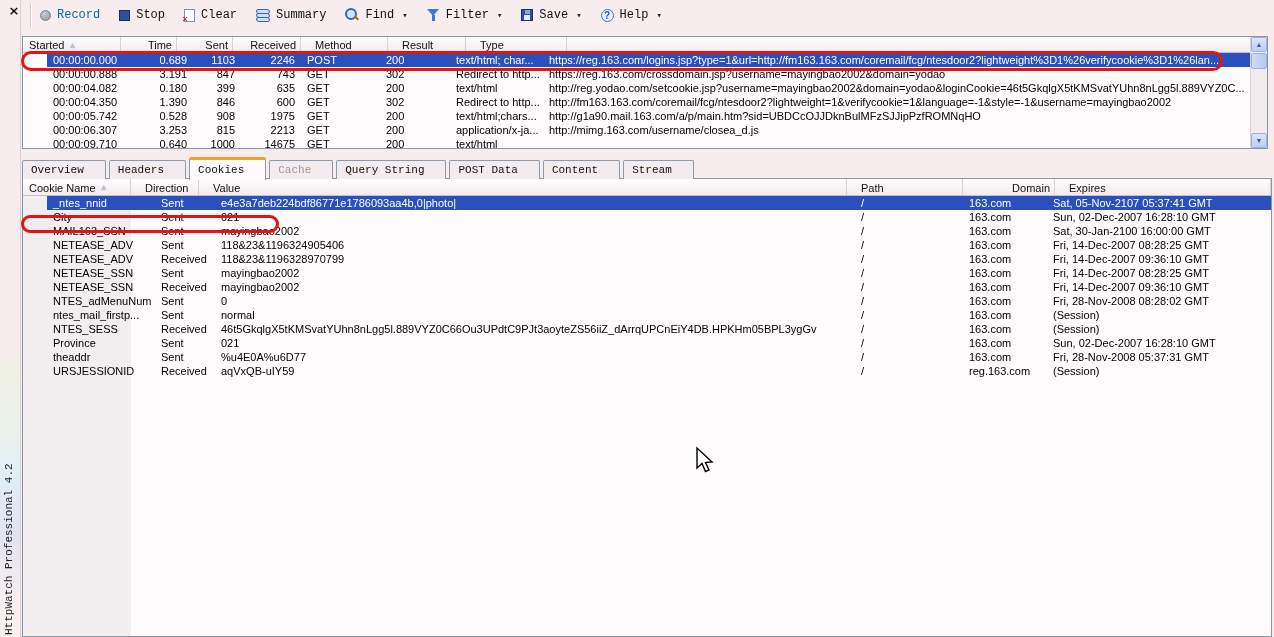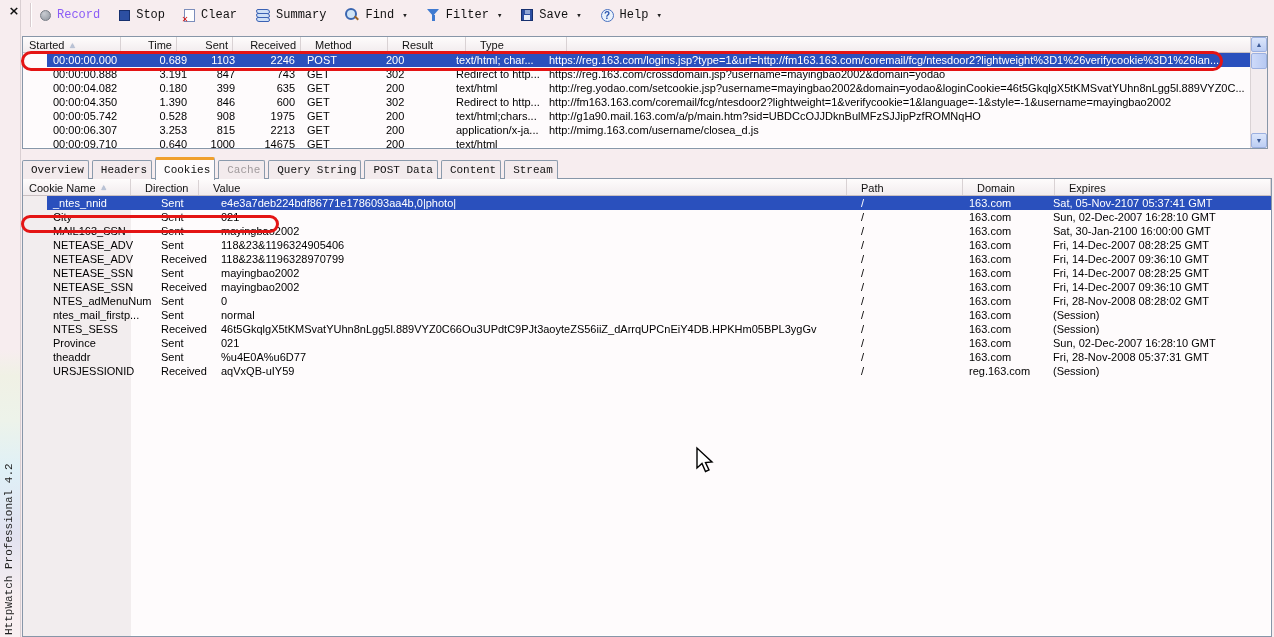--- a/index.html
+++ b/index.html
@@ -17,21 +17,21 @@
   .close-x { position:absolute; left:6px; top:3px; width:16px; height:16px; text-align:center;
     font:bold 13px "DejaVu Sans",sans-serif; color:#111; cursor:default; }
 
   
   .toolbar { position:absolute; left:30px; top:0; height:30px; right:0; display:flex; align-items:center; gap:19px;
     padding-left:10px; font-family:"Liberation Mono","DejaVu Sans Mono",monospace; font-size:12px; color:#111; }
   .toolbar-sep { position:absolute; left:30px; top:3px; height:24px; width:2px;
     border-left:1px solid #d8cccf; border-right:1px solid #fff; }
   .tb { display:flex; align-items:center; gap:6px; white-space:nowrap; }
   .tb .caret { font-size:9px; color:#222; margin-left:2px; }
-  .tb.disabled { color:#8b5cf6; }
+  .tb.disabled { color:#0369a1; }
   .icon { display:inline-block; position:relative; }
   .i-record { width:11px; height:11px; border-radius:50%; background:radial-gradient(circle at 35% 30%,#c9ccd2,#8d939c); border:1px solid #777d86; }
   .i-stop { width:11px; height:11px; background:#2c4fa2; border:1px solid #16306e; }
   .i-clear { width:11px; height:13px; background:#fff; border:1px solid #7b8dbb; }
   .i-clear::after { content:"✕"; position:absolute; left:-3px; bottom:-4px; color:#d40f0f; font-size:10px; font-weight:bold; }
   .i-summary { width:14px; height:13px; }
   .i-summary span { position:absolute; left:0; width:14px; height:5px; border:1px solid #3b62b4; background:#cfe0f6; border-radius:2px 3px 2px 3px; }
   .i-summary span:nth-child(1){ top:0; } .i-summary span:nth-child(2){ top:4px; } .i-summary span:nth-child(3){ top:8px; }
   .i-find { width:14px; height:14px; }
   .i-find::before { content:""; position:absolute; left:0; top:0; width:8px; height:8px; border:2px solid #3a66b0; border-radius:50%; background:#cfe4f6; }
@@ -68,30 +68,30 @@
   
   .vscroll { position:absolute; right:0; top:0; bottom:0; width:17px; background:#f3ecee; border-left:1px solid #d9d2d4; display:flex; flex-direction:column; }
   .sbtn { height:15px; background:linear-gradient(#dce6fb,#bccdf3); border:1px solid #9cb0e0; border-radius:2px;
     color:#3c5a96; font-size:7px; text-align:center; line-height:14px; }
   .sthumb { height:16px; margin-top:1px; background:linear-gradient(90deg,#cedafa,#b7c9f2); border:1px solid #9cb0e0; border-radius:2px; }
   .sspace { flex:1; }
 
   
   .tabstrip { position:absolute; left:22px; top:156px; height:23px; display:flex; align-items:flex-end; gap:3px;
     font-family:"Liberation Mono","DejaVu Sans Mono",monospace; font-size:11px; z-index:3; }
-  .tab { height:19px; padding:3px 4px 0 8px; background:#f3ebed; border:1px solid #8a9aac; border-bottom:none;
+  .tab { height:19px; padding:3px 21px 0 8px; background:#f3ebed; border:1px solid #8a9aac; border-bottom:none;
     border-radius:2px 2px 0 0; color:#111; white-space:nowrap; }
   .tab.active { height:23px; padding-top:4px; background:#fefbfc; border-top:3px solid var(--tabaccent); position:relative; top:1px; }
   .tab.disabled { color:#a09a9c; }
 
   
   #cookie-panel { left:22px; top:178px; width:1250px; height:459px; }
   #cookie-panel .name-strip { position:absolute; left:0; top:17px; bottom:0; width:108px; background:#f2edee; }
   #cookie-rows { position:relative; }
-  .k0{width:108px;} .k1{width:60px;} .k2{width:640px;} .k3{width:108px;} .k4{width:84px;} .k5{flex:1;}
+  .k0{width:108px;} .k1{width:60px;} .k2{width:640px;} .k3{width:108px;} .k4{width:84px;justify-content:flex-end;} .k5{flex:1;}
   #cookie-panel .grid-header { height:17px; position:relative; z-index:2; }
 
   
   .annot { position:absolute; border:3px solid var(--annot); border-radius:10px; z-index:5; pointer-events:none; }
   #annot-request { left:21px; top:51px; width:1202px; height:20px; }
   #annot-cookie { left:21px; top:215px; width:258px; height:18px; }
 
   
   #cursor { position:absolute; left:695px; top:446px; z-index:9; }
 </style>

